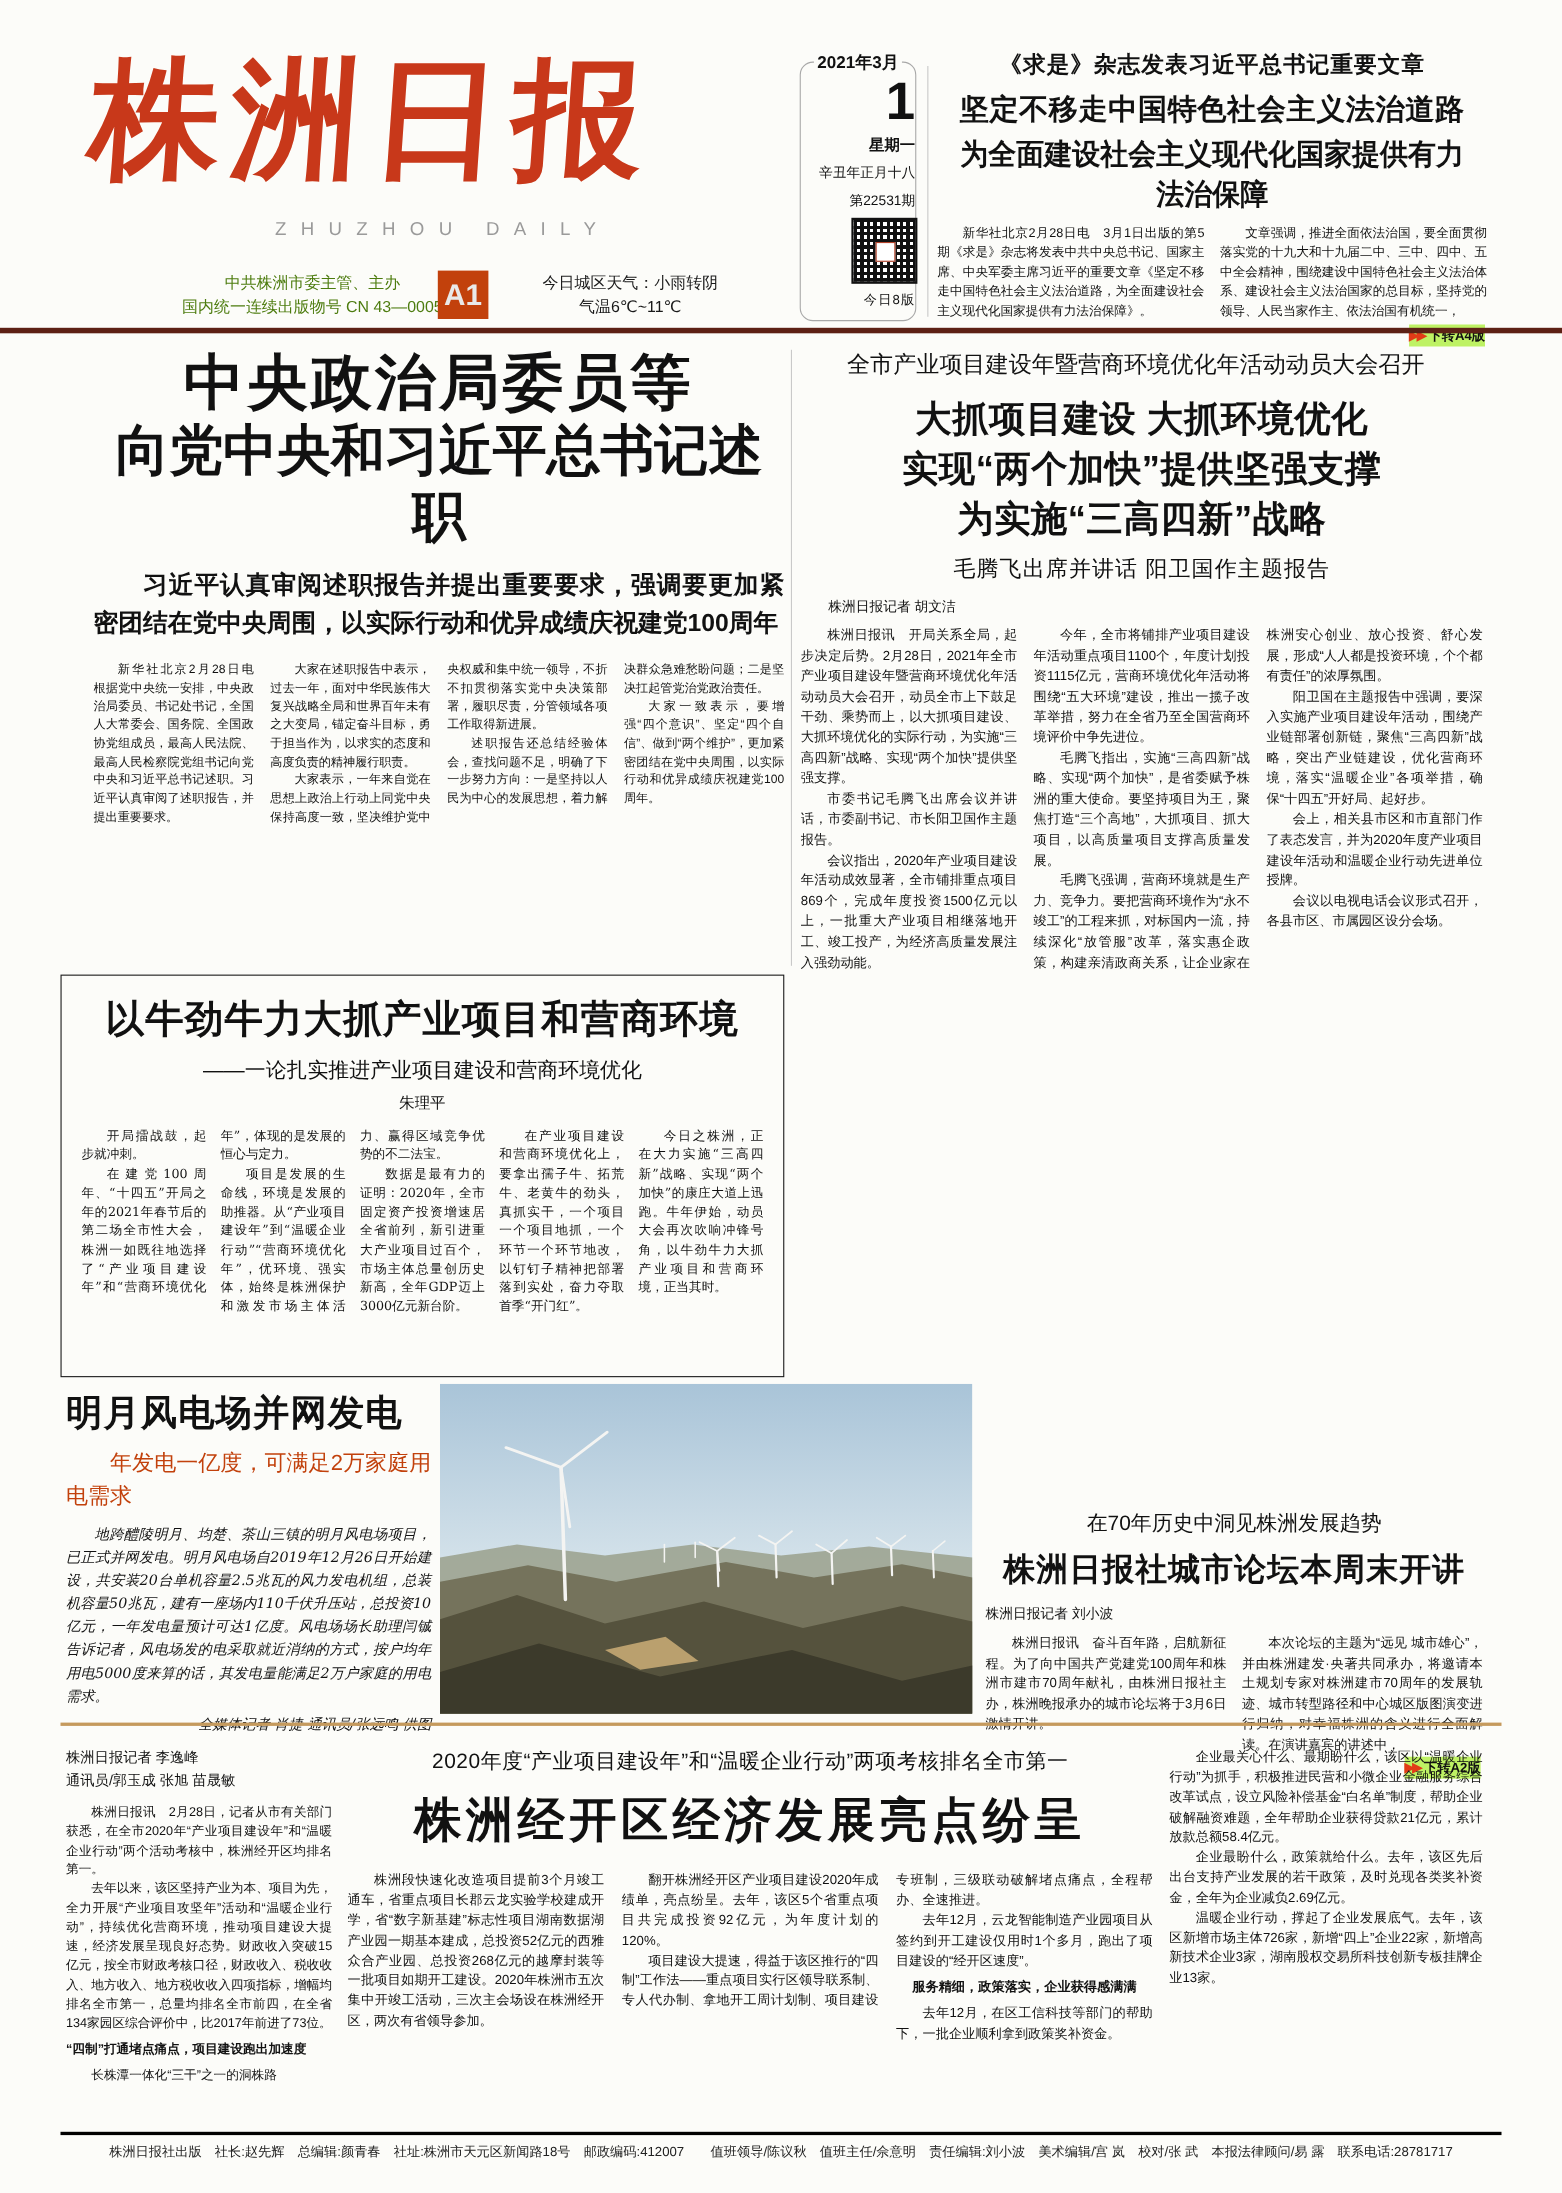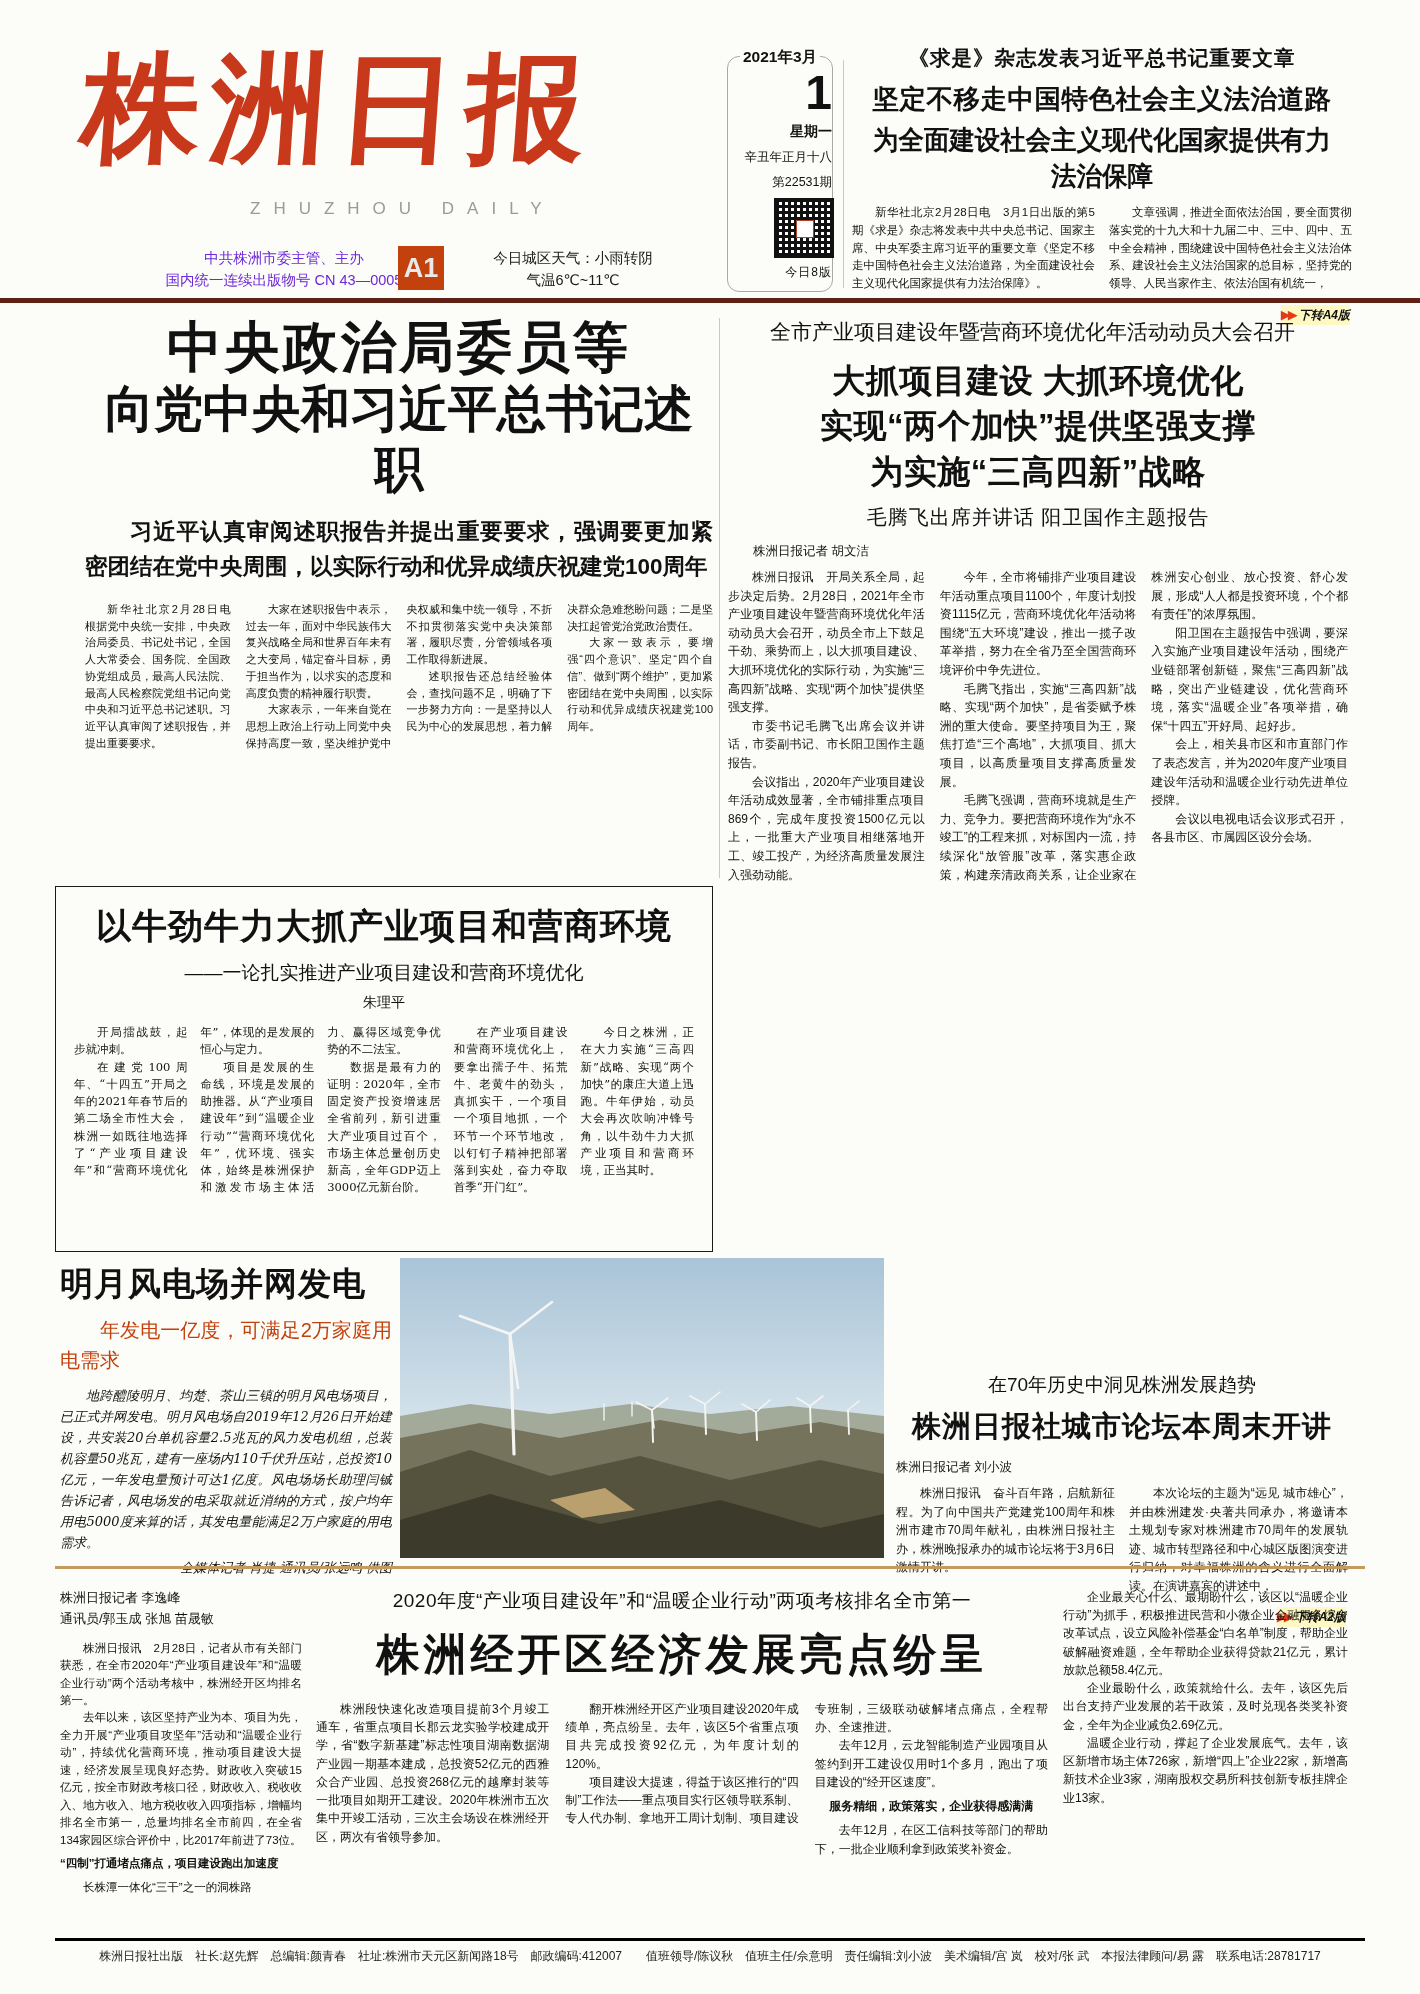--- a/index.html
+++ b/index.html
@@ -16,21 +16,21 @@
   
   .masthead-title {
     left:82px; top:28px; width:520px; height:168px;
     font-family:"DejaVu Serif","Liberation Serif",serif;
     font-size:118px; line-height:1.35; font-weight:bold; color:#c8381a;
     letter-spacing:10px; transform:skewX(-4deg); white-space:nowrap;
   }
   .masthead-sub {
     left:250px; top:199px; font-size:17px; letter-spacing:13px; color:#9a9a9a; white-space:nowrap;
   }
-  .org-block { left:138px; top:247px; width:292px; text-align:center; font-size:14.5px; line-height:1.55; color:#6d28d9;}
+  .org-block { left:138px; top:247px; width:292px; text-align:center; font-size:14.5px; line-height:1.55; color:#4d7c0f;}
   .page-badge {
     left:398px; top:246px; width:46px; height:44px; background:#c2410c;
     color:#e9e9e9; font-size:27px; font-weight:bold; display:flex; align-items:center; justify-content:center;
   }
   .weather-block { left:458px; top:247px; width:230px; text-align:center; font-size:14.5px; line-height:1.55; color:#1a1a1a;}
 
   
   .date-box {
     left:727px; top:56px; width:106px; height:236px;
     border:1.5px solid #a8a8a8; border-radius:12px;
@@ -54,21 +54,21 @@
   .qr::after{ content:""; position:absolute; left:20px; top:20px; width:16px; height:16px; background:#fff; border:1px solid #b3422a; }
   .date-pages { margin-top:8px; font-size:12px; letter-spacing:1px; }
 
   
   .qiushi { left:852px; top:44px; width:500px; }
   .qiushi-kicker { text-align:center; font-size:20.5px; font-weight:600; letter-spacing:1px; }
   .qiushi-h1 { text-align:center; font-size:26.5px; font-weight:bold; margin-top:9px; letter-spacing:0.5px; }
   .qiushi-h2 { text-align:center; font-size:26.5px; font-weight:bold; margin-top:5px; transform:scaleX(0.96); }
   .qiushi-body { margin-top:10px; height:126px; column-count:2; column-gap:14px; font-size:11.5px; line-height:1.55; overflow:hidden; position:relative;}
 
-  .jump { position:absolute; right:2px; bottom:5px; background:#fef9c3; font-size:12px; font-weight:bold; white-space:nowrap; text-indent:0;font-style:italic;}
+  .jump { position:absolute; right:2px; bottom:15px; background:#bef264; font-size:12px; font-weight:bold; white-space:nowrap; text-indent:0;}
   .jump .arrows { color:#e23b17; letter-spacing:-3px; margin-right:4px; font-size:13px; }
 
   .header-rule { left:0; top:298px; width:1420px; height:5px; background:#5d2115; }
   .v-rule { width:1px; background:#c9c9c9; }
 
   
   .lead { left:85px; top:316px; width:628px; }
   .lead-h1 { text-align:center; font-size:55px; font-weight:bold; letter-spacing:3px; line-height:1.15; }
   .lead-h2 { text-align:center; font-size:50px; font-weight:bold; letter-spacing:0px; line-height:1.2; transform:scaleX(0.98); }
   .lead-deck { margin-top:16px; font-size:22.5px; font-weight:bold; line-height:1.55; }

